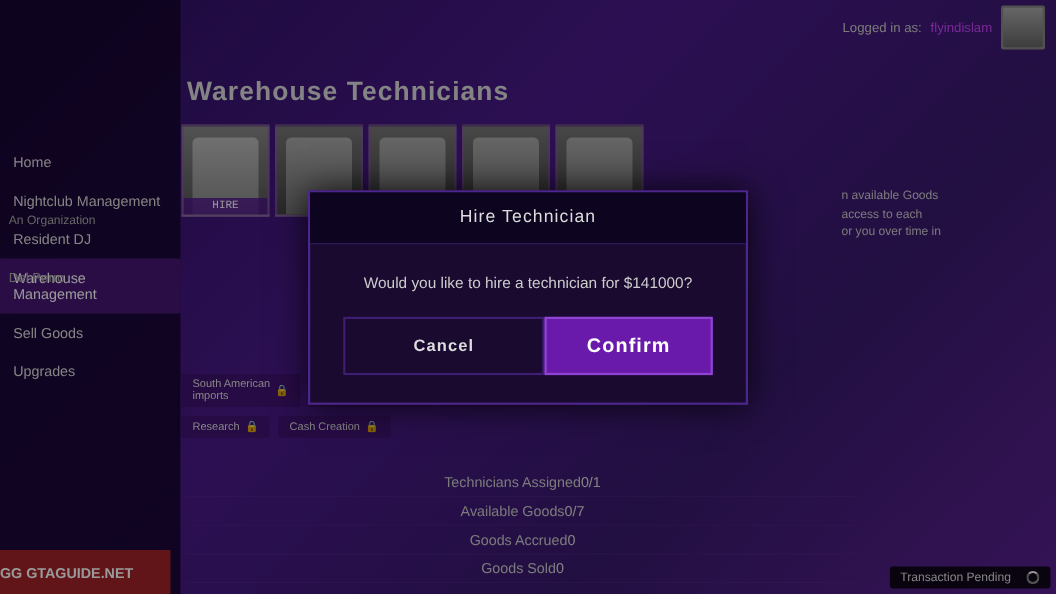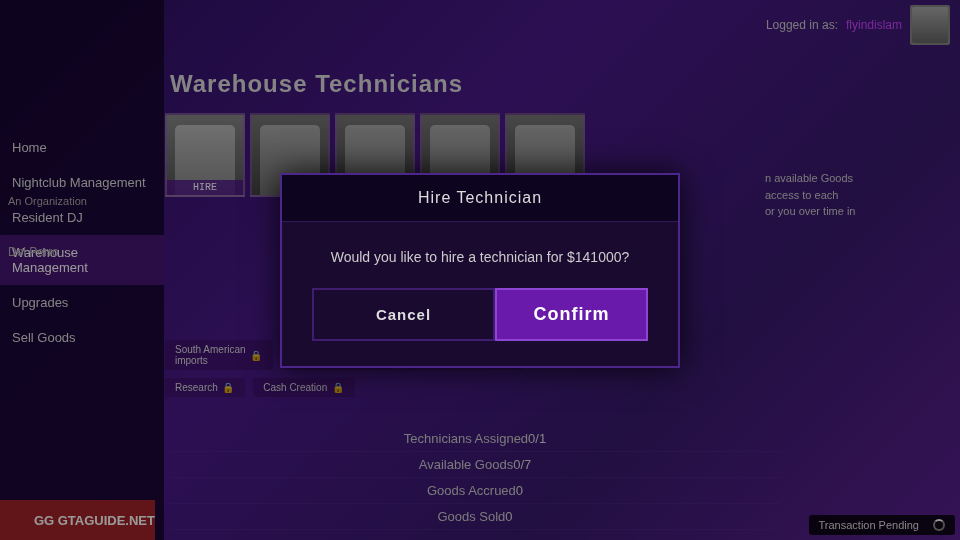--- a/index.html
+++ b/index.html
@@ -116,21 +116,21 @@
     
     .gg-logo {
       position: absolute;
       bottom: 0;
       left: 0;
       width: 155px;
       height: 40px;
       background: rgba(180, 40, 40, 0.9);
       display: flex;
       align-items: center;
-      justify-content: flex-end;
+      justify-content: flex-start;
       color: #fff;
       font-weight: bold;
       font-size: 13px;
       z-index: 6;
     }
 
     
     .main-content {
       position: absolute;
       left: 155px;
@@ -357,22 +357,22 @@
 </div>
 
 <div class="sidebar">
   <span class="sidebar-org">An Organization</span>
   <span class="sidebar-location">Del Perro</span>
   <div class="sidebar-menu">
     <div class="sidebar-item">Home</div>
     <div class="sidebar-item">Nightclub Management</div>
     <div class="sidebar-item">Resident DJ</div>
     <div class="sidebar-item active">Warehouse Management</div>
+    <div class="sidebar-item">Sell Goods</div>
     <div class="sidebar-item">Upgrades</div>
-    <div class="sidebar-item">Sell Goods</div>
   </div>
 </div>
 
 <div class="gg-logo">
   <span>GG  GTAGUIDE.NET</span>
 </div>
 
 <div class="main-content">
   <div class="section-title">Warehouse Technicians</div>
 

